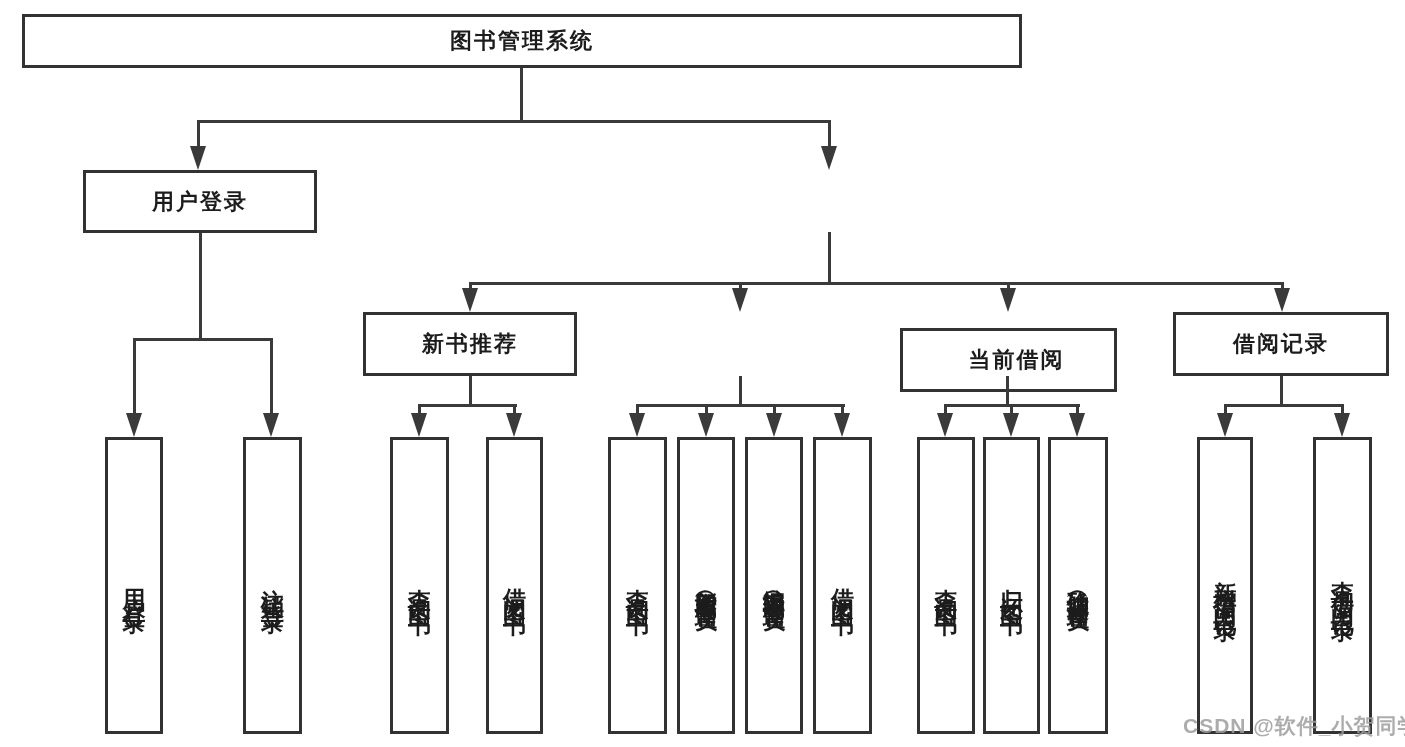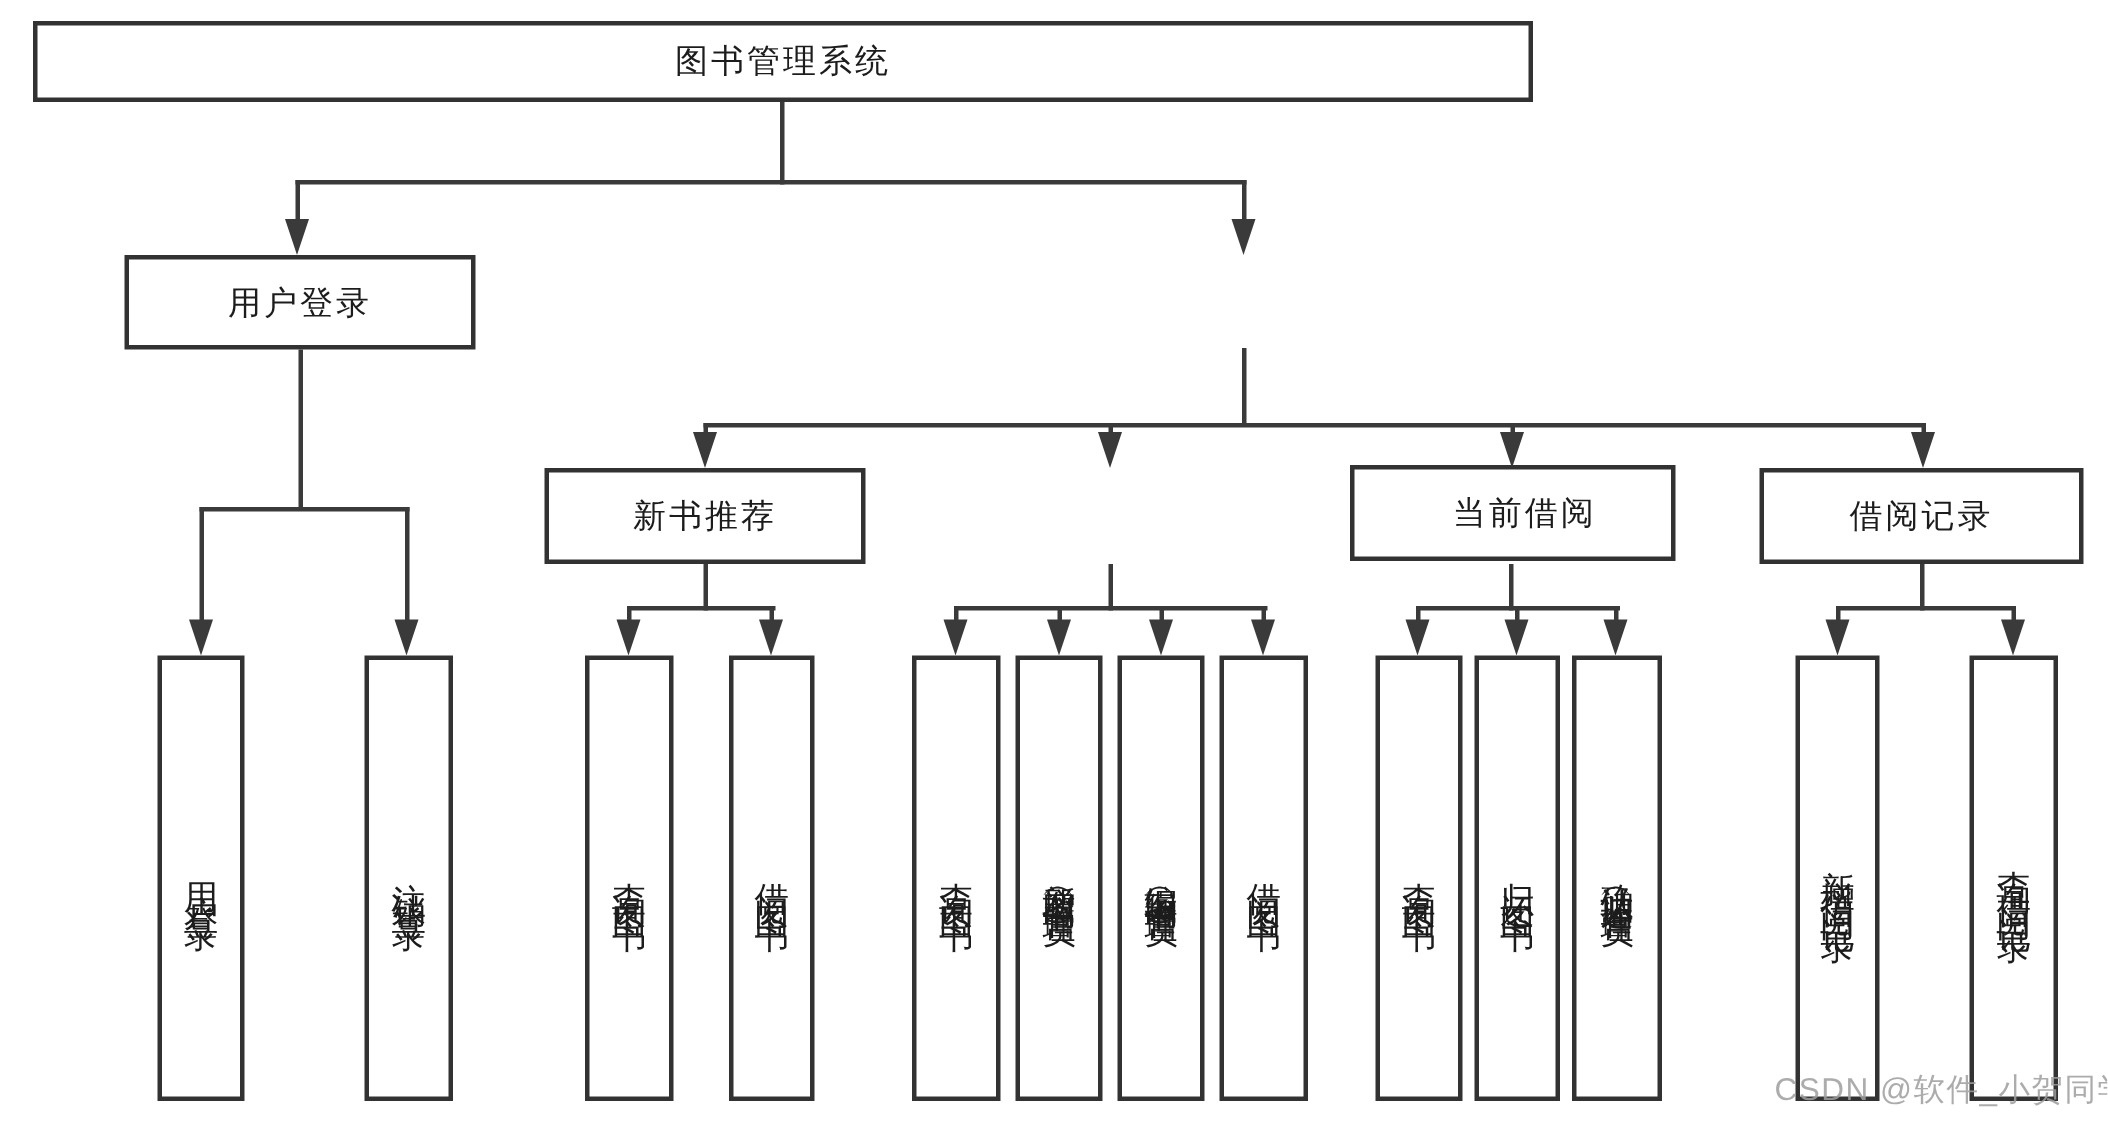--- a/index.html
+++ b/index.html
@@ -4,20 +4,21 @@
 <style>
   html, body { margin: 0; padding: 0; background: #ffffff; }
   .canvas {
     position: relative;
     width: 1405px;
     height: 747px;
     background: #ffffff;
     overflow: hidden;
     font-family: "Liberation Sans", "DejaVu Sans", sans-serif;
     color: #1c1c1c;
+    font-weight: bold;
   }
   .box {
     position: absolute;
     background: #ffffff;
     border: 3px solid #323232;
     box-sizing: border-box;
     display: flex;
     align-items: center;
     justify-content: center;
   }
@@ -95,21 +96,21 @@
   <div class="line" style="left:739px; top:282px; width:3px; height:10px;"></div>
   <div class="arrow" style="left:732px; top:288px;"></div>
   <div class="line" style="left:1007px; top:282px; width:3px; height:10px;"></div>
   <div class="arrow" style="left:1000px; top:288px;"></div>
   <div class="line" style="left:1281px; top:282px; width:3px; height:10px;"></div>
   <div class="arrow" style="left:1274px; top:288px;"></div>
 
   <div class="box" style="left:363px; top:312px; width:214px; height:64px;">
     <span class="hlabel">新书推荐</span>
   </div>
-  <div class="box" style="left:900px; top:310px; width:217px; height:64px;padding-left:16px;">
+  <div class="box" style="left:900px; top:328px; width:217px; height:64px;padding-left:16px;">
     <span class="hlabel">当前借阅</span>
   </div>
   <div class="box" style="left:1173px; top:312px; width:216px; height:64px;">
     <span class="hlabel">借阅记录</span>
   </div>
 
   <div class="line" style="left:469px; top:376px; width:3px; height:31px;"></div>
   <div class="line" style="left:418px; top:404px; width:99px; height:3px;"></div>
   <div class="line" style="left:418px; top:404px; width:3px; height:11px;"></div>
   <div class="arrow" style="left:411px; top:413px;"></div>

